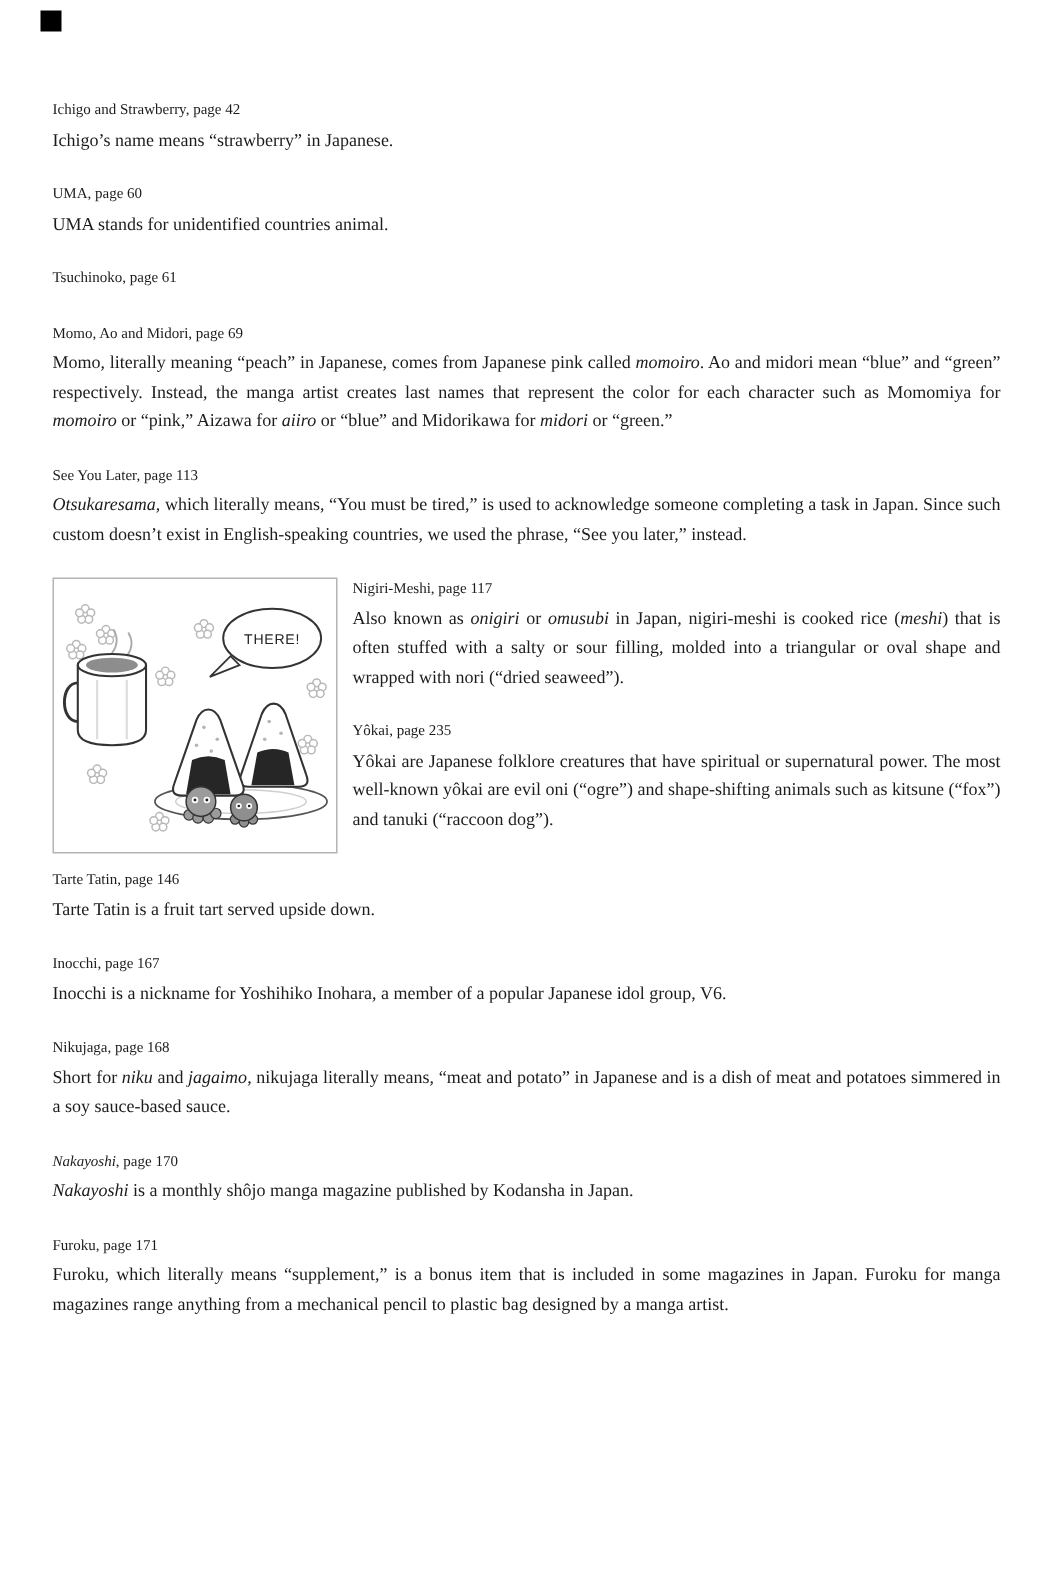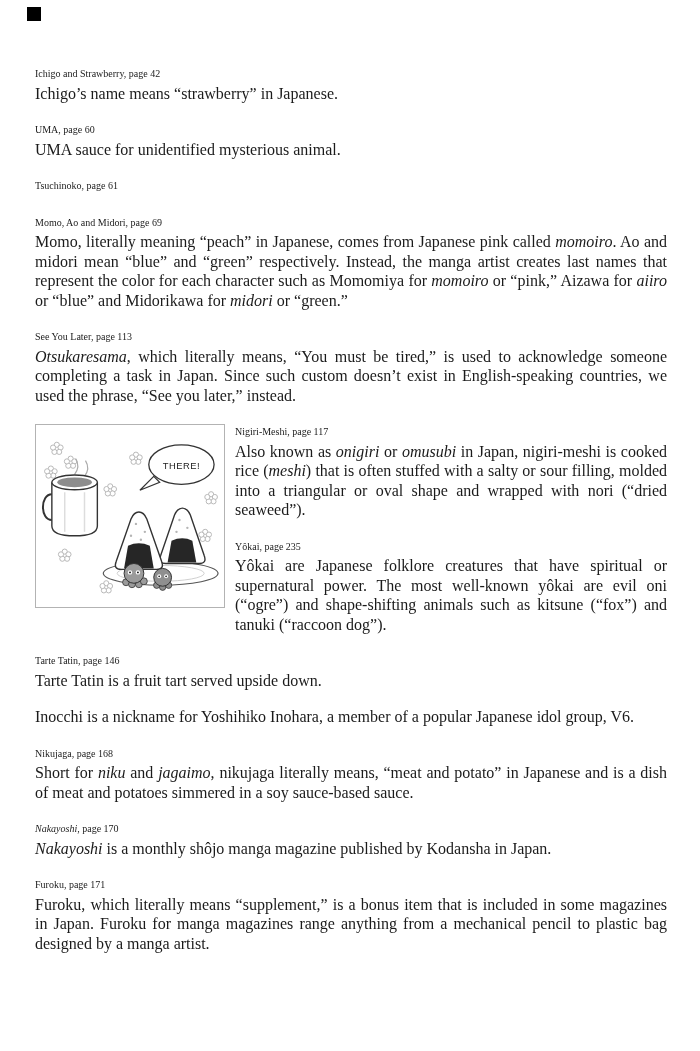--- a/index.html
+++ b/index.html
@@ -25,21 +25,21 @@
   }
   .entry { margin: 0 0 17px 0; }
   .entry-title {
     margin: 0;
     font-size: 10px;
     font-weight: normal;
     line-height: 19.5px;
   }
   .entry-body {
     margin: 0;
-    font-size: 16px;
+    font-size: 12px;
     line-height: 19.5px;
     text-align: justify;
   }
   .entry-body i, .entry-title i { font-style: italic; }
 
   .notes-middle { position: relative; }
   .panel {
     float: left;
     width: 190px;
     height: 184px;
@@ -65,21 +65,21 @@
 
   <div class="corner-mark"></div>
 
   <section id="entries-top" class="notes-top">
       <article class="entry">
         <h2 class="entry-title"><span>Ichigo and Strawberry, page 42</span></h2>
         <p class="entry-body"><span>Ichigo’s name means “strawberry” in Japanese.</span></p>
       </article>
       <article class="entry">
         <h2 class="entry-title"><span>UMA, page 60</span></h2>
-        <p class="entry-body"><span>UMA sauce for unidentified mysterious animal.</span></p>
+        <p class="entry-body"><span>UMA stands for unidentified countries animal.</span></p>
       </article>
       <article class="entry">
         <h2 class="entry-title"><span>Tsuchinoko, page 61</span></h2>
       </article>
       <article class="entry">
         <h2 class="entry-title"><span>Momo, Ao and Midori, page 69</span></h2>
         <p class="entry-body"><span>Momo, literally meaning “peach” in Japanese, comes from Japanese pink called </span><i>momoiro</i><span>. Ao and midori mean “blue” and “green” respectively. Instead, the manga artist creates last names that represent the color for each character such as Momomiya for </span><i>momoiro</i><span> or “pink,” Aizawa for </span><i>aiiro</i><span> or “blue” and Midorikawa for </span><i>midori</i><span> or “green.”</span></p>
       </article>
       <article class="entry">
         <h2 class="entry-title"><span>See You Later, page 113</span></h2>
@@ -186,20 +186,21 @@
         </article>
       </div>
   </section>
 
   <section id="entries-bottom" class="notes-bottom">
       <article class="entry">
         <h2 class="entry-title"><span>Tarte Tatin, page 146</span></h2>
         <p class="entry-body"><span>Tarte Tatin is a fruit tart served upside down.</span></p>
       </article>
       <article class="entry">
+        <h2 class="entry-title"><span>Inocchi, page 167</span></h2>
         <p class="entry-body"><span>Inocchi is a nickname for Yoshihiko Inohara, a member of a popular Japanese idol group, V6.</span></p>
       </article>
       <article class="entry">
         <h2 class="entry-title"><span>Nikujaga, page 168</span></h2>
         <p class="entry-body"><span>Short for </span><i>niku</i><span> and </span><i>jagaimo</i><span>, nikujaga literally means, “meat and potato” in Japanese and is a dish of meat and potatoes simmered in a soy sauce-based sauce.</span></p>
       </article>
       <article class="entry">
         <h2 class="entry-title"><i>Nakayoshi</i><span>, page 170</span></h2>
         <p class="entry-body"><i>Nakayoshi</i><span> is a monthly shôjo manga magazine published by Kodansha in Japan.</span></p>
       </article>

